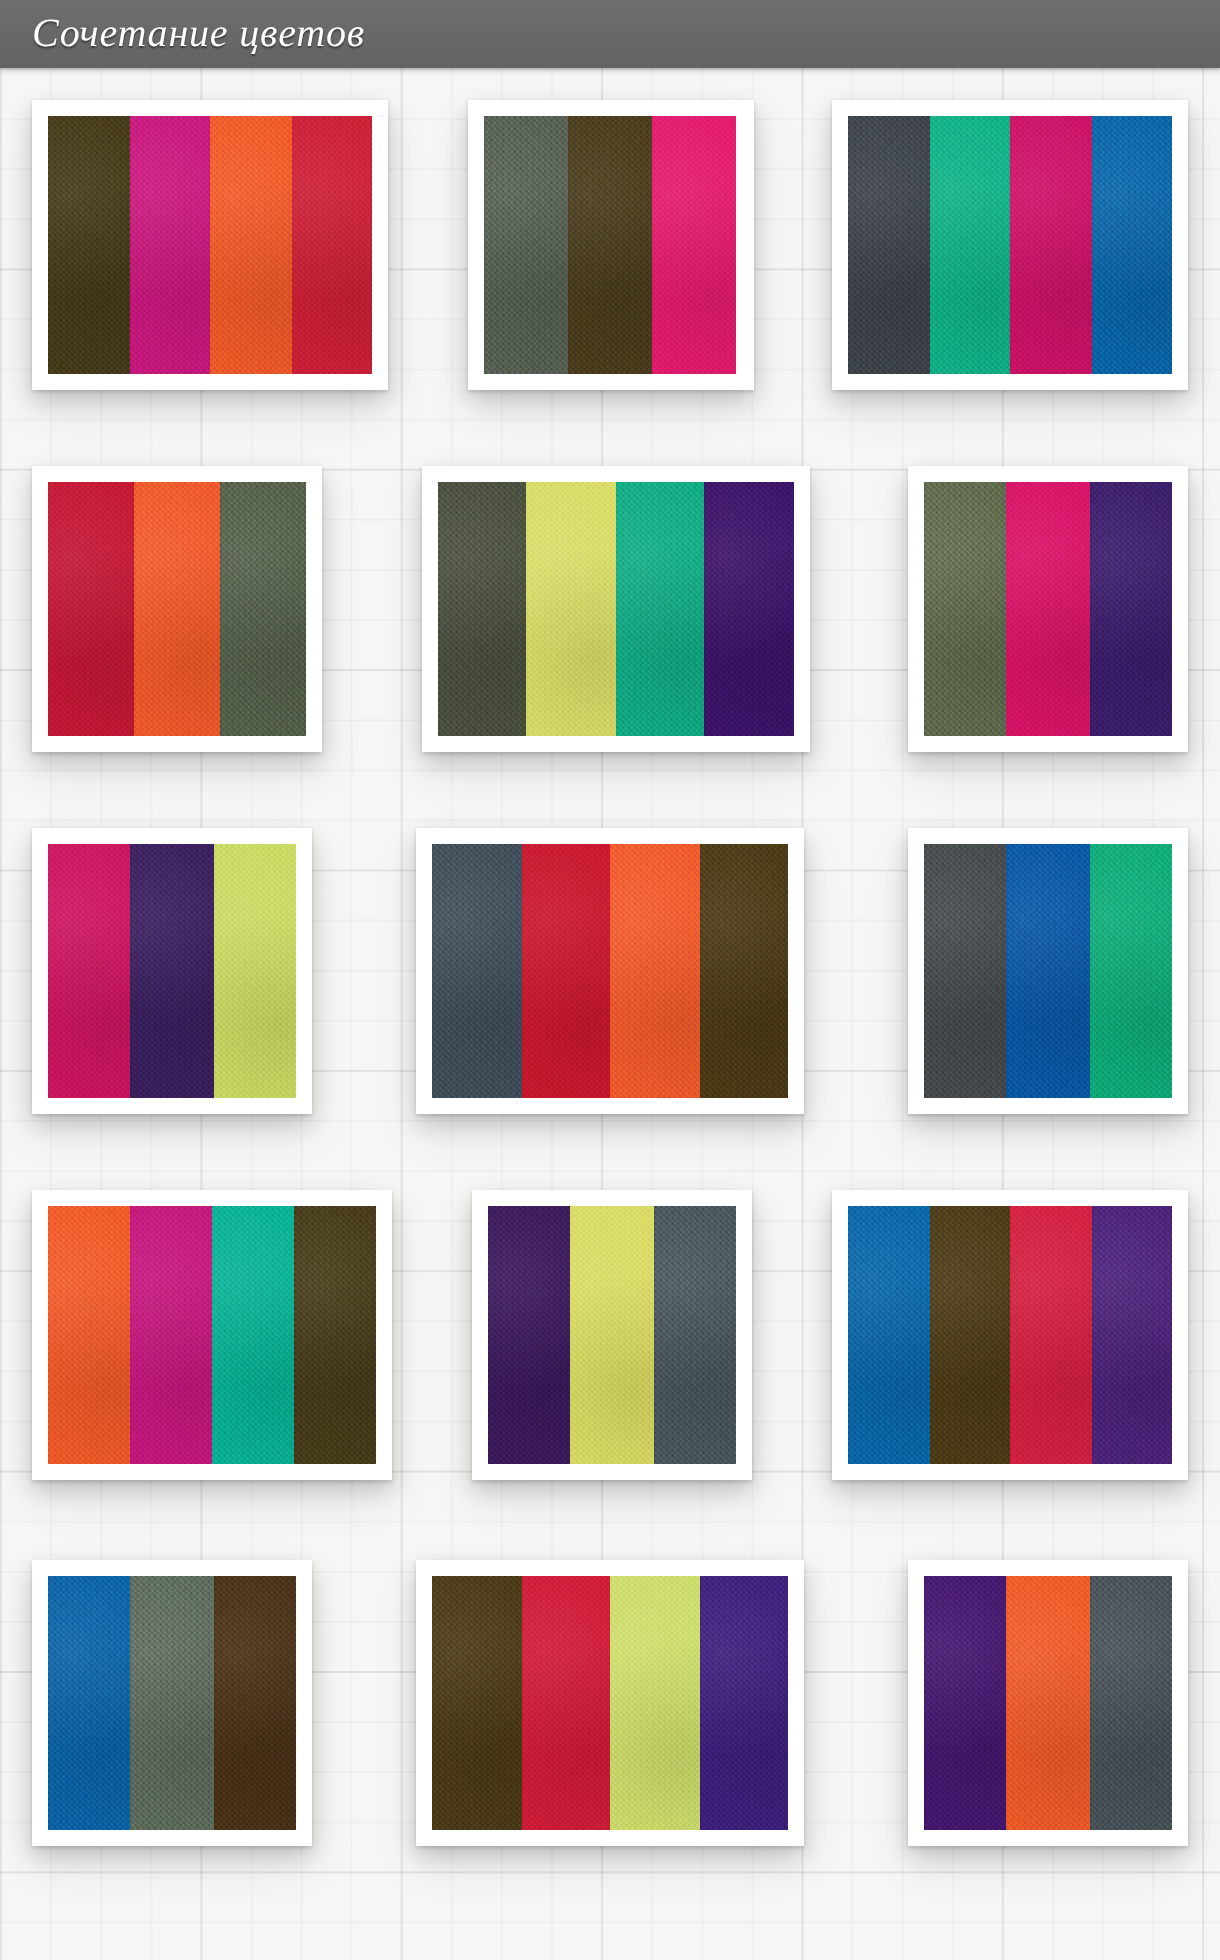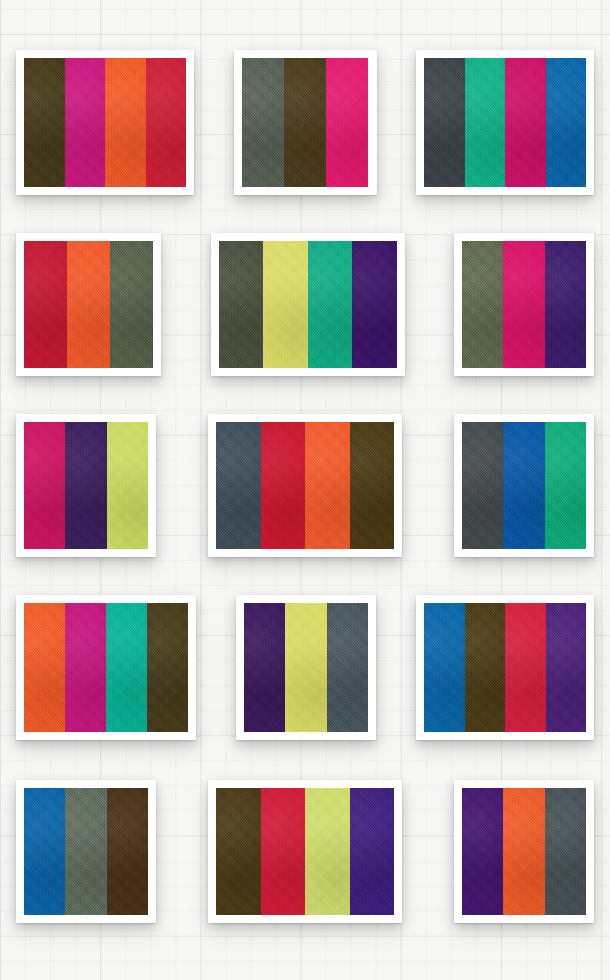--- a/index.html
+++ b/index.html
@@ -135,20 +135,23 @@
     background-image:
       radial-gradient(circle at 22% 30%, rgba(255,255,255,0.07), rgba(0,0,0,0) 55%),
       radial-gradient(circle at 78% 72%, rgba(0,0,0,0.10), rgba(0,0,0,0) 60%);
   }
 </style>
 </head>
 <body>
 
 <div id="app">
 
+  <div class="header-bar">
+    <div class="header-title">Сочетание цветов</div>
+  </div>
 
   <div class="board">
     <div class="row r1">
         <div class="card" style="width: 178px; height: 145px;">
           <div class="stripes">
             <div class="stripe" style="background-color: rgb(70, 58, 26);"></div>
             <div class="stripe" style="background-color: rgb(201, 24, 126);"></div>
             <div class="stripe" style="background-color: rgb(240, 90, 40);"></div>
             <div class="stripe" style="background-color: rgb(204, 31, 54);"></div>
           </div>

